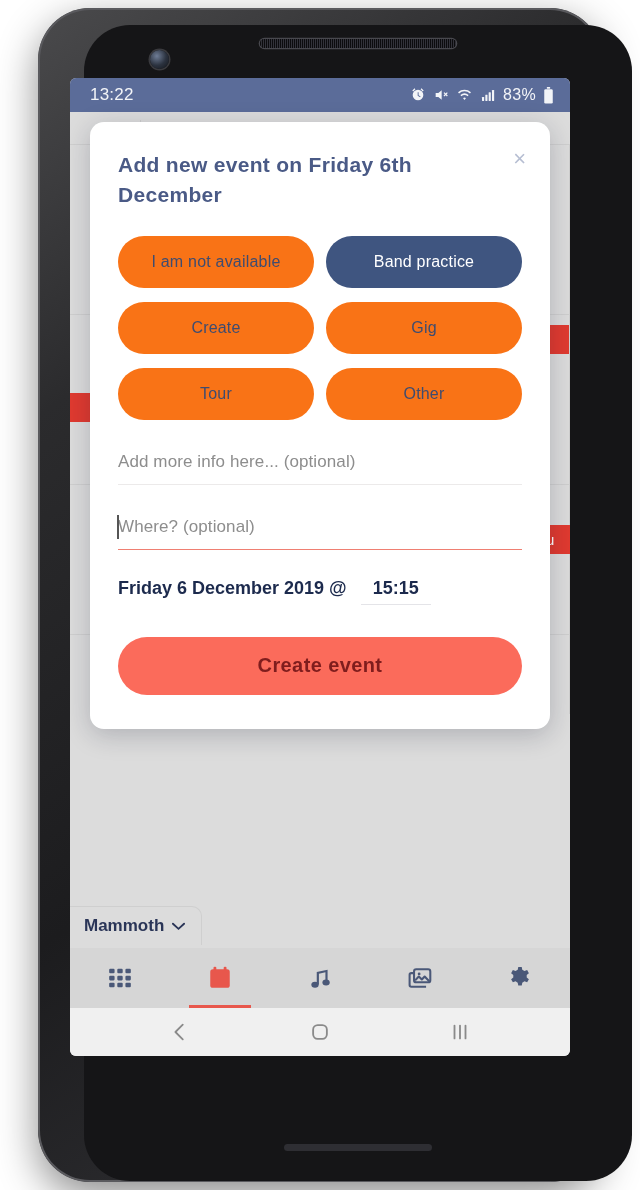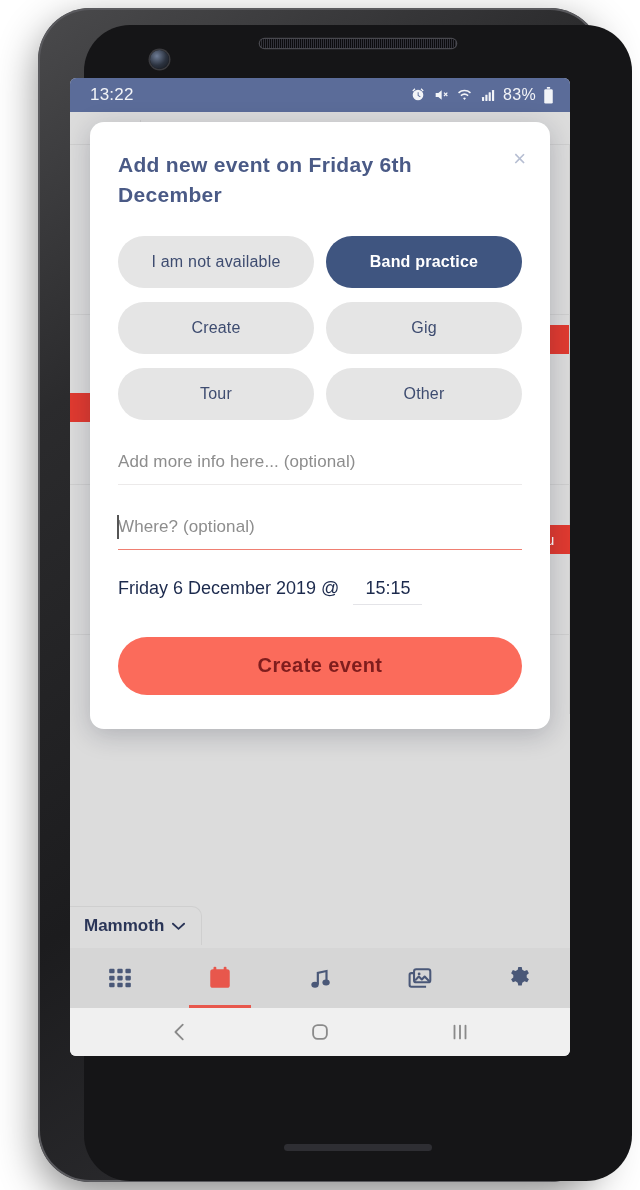--- a/index.html
+++ b/index.html
@@ -252,33 +252,33 @@
 
   .type-grid {
     margin-top: 26px;
     display: grid;
     grid-template-columns: 1fr 1fr;
     gap: 14px 12px;
   }
   .type-pill {
     height: 52px;
     border-radius: 26px;
-    background: #e5e5e5;
+    background: #f97316;
     color: #3e4c70;
     font-size: 16px;
     display: flex;
     align-items: center;
     justify-content: center;
     cursor: pointer;
     letter-spacing: .2px;
   }
   .type-pill.selected {
     background: #3f5580;
     color: #ffffff;
-    font-weight: bold;
+    font-weight: normal;
     text-align: center;
   }
 
   .field {
     margin-top: 26px;
     position: relative;
   }
   .field-input {
     font-size: 17px;
     color: #8d8d8d;
@@ -300,21 +300,21 @@
     height: 24px;
     background: #555;
   }
 
   .datetime-row {
     margin-top: 28px;
     display: flex;
     align-items: baseline;
     gap: 14px;
     font-size: 18px;
-    font-weight: normal;
+    font-weight: bold;
     color: #1c2a4d;
   }
   .time-value {
     border-bottom: 1.5px solid #e4e4e8;
     padding: 0 12px 5px 12px;
   }
 
   .create-btn {
     margin-top: 32px;
     height: 58px;

